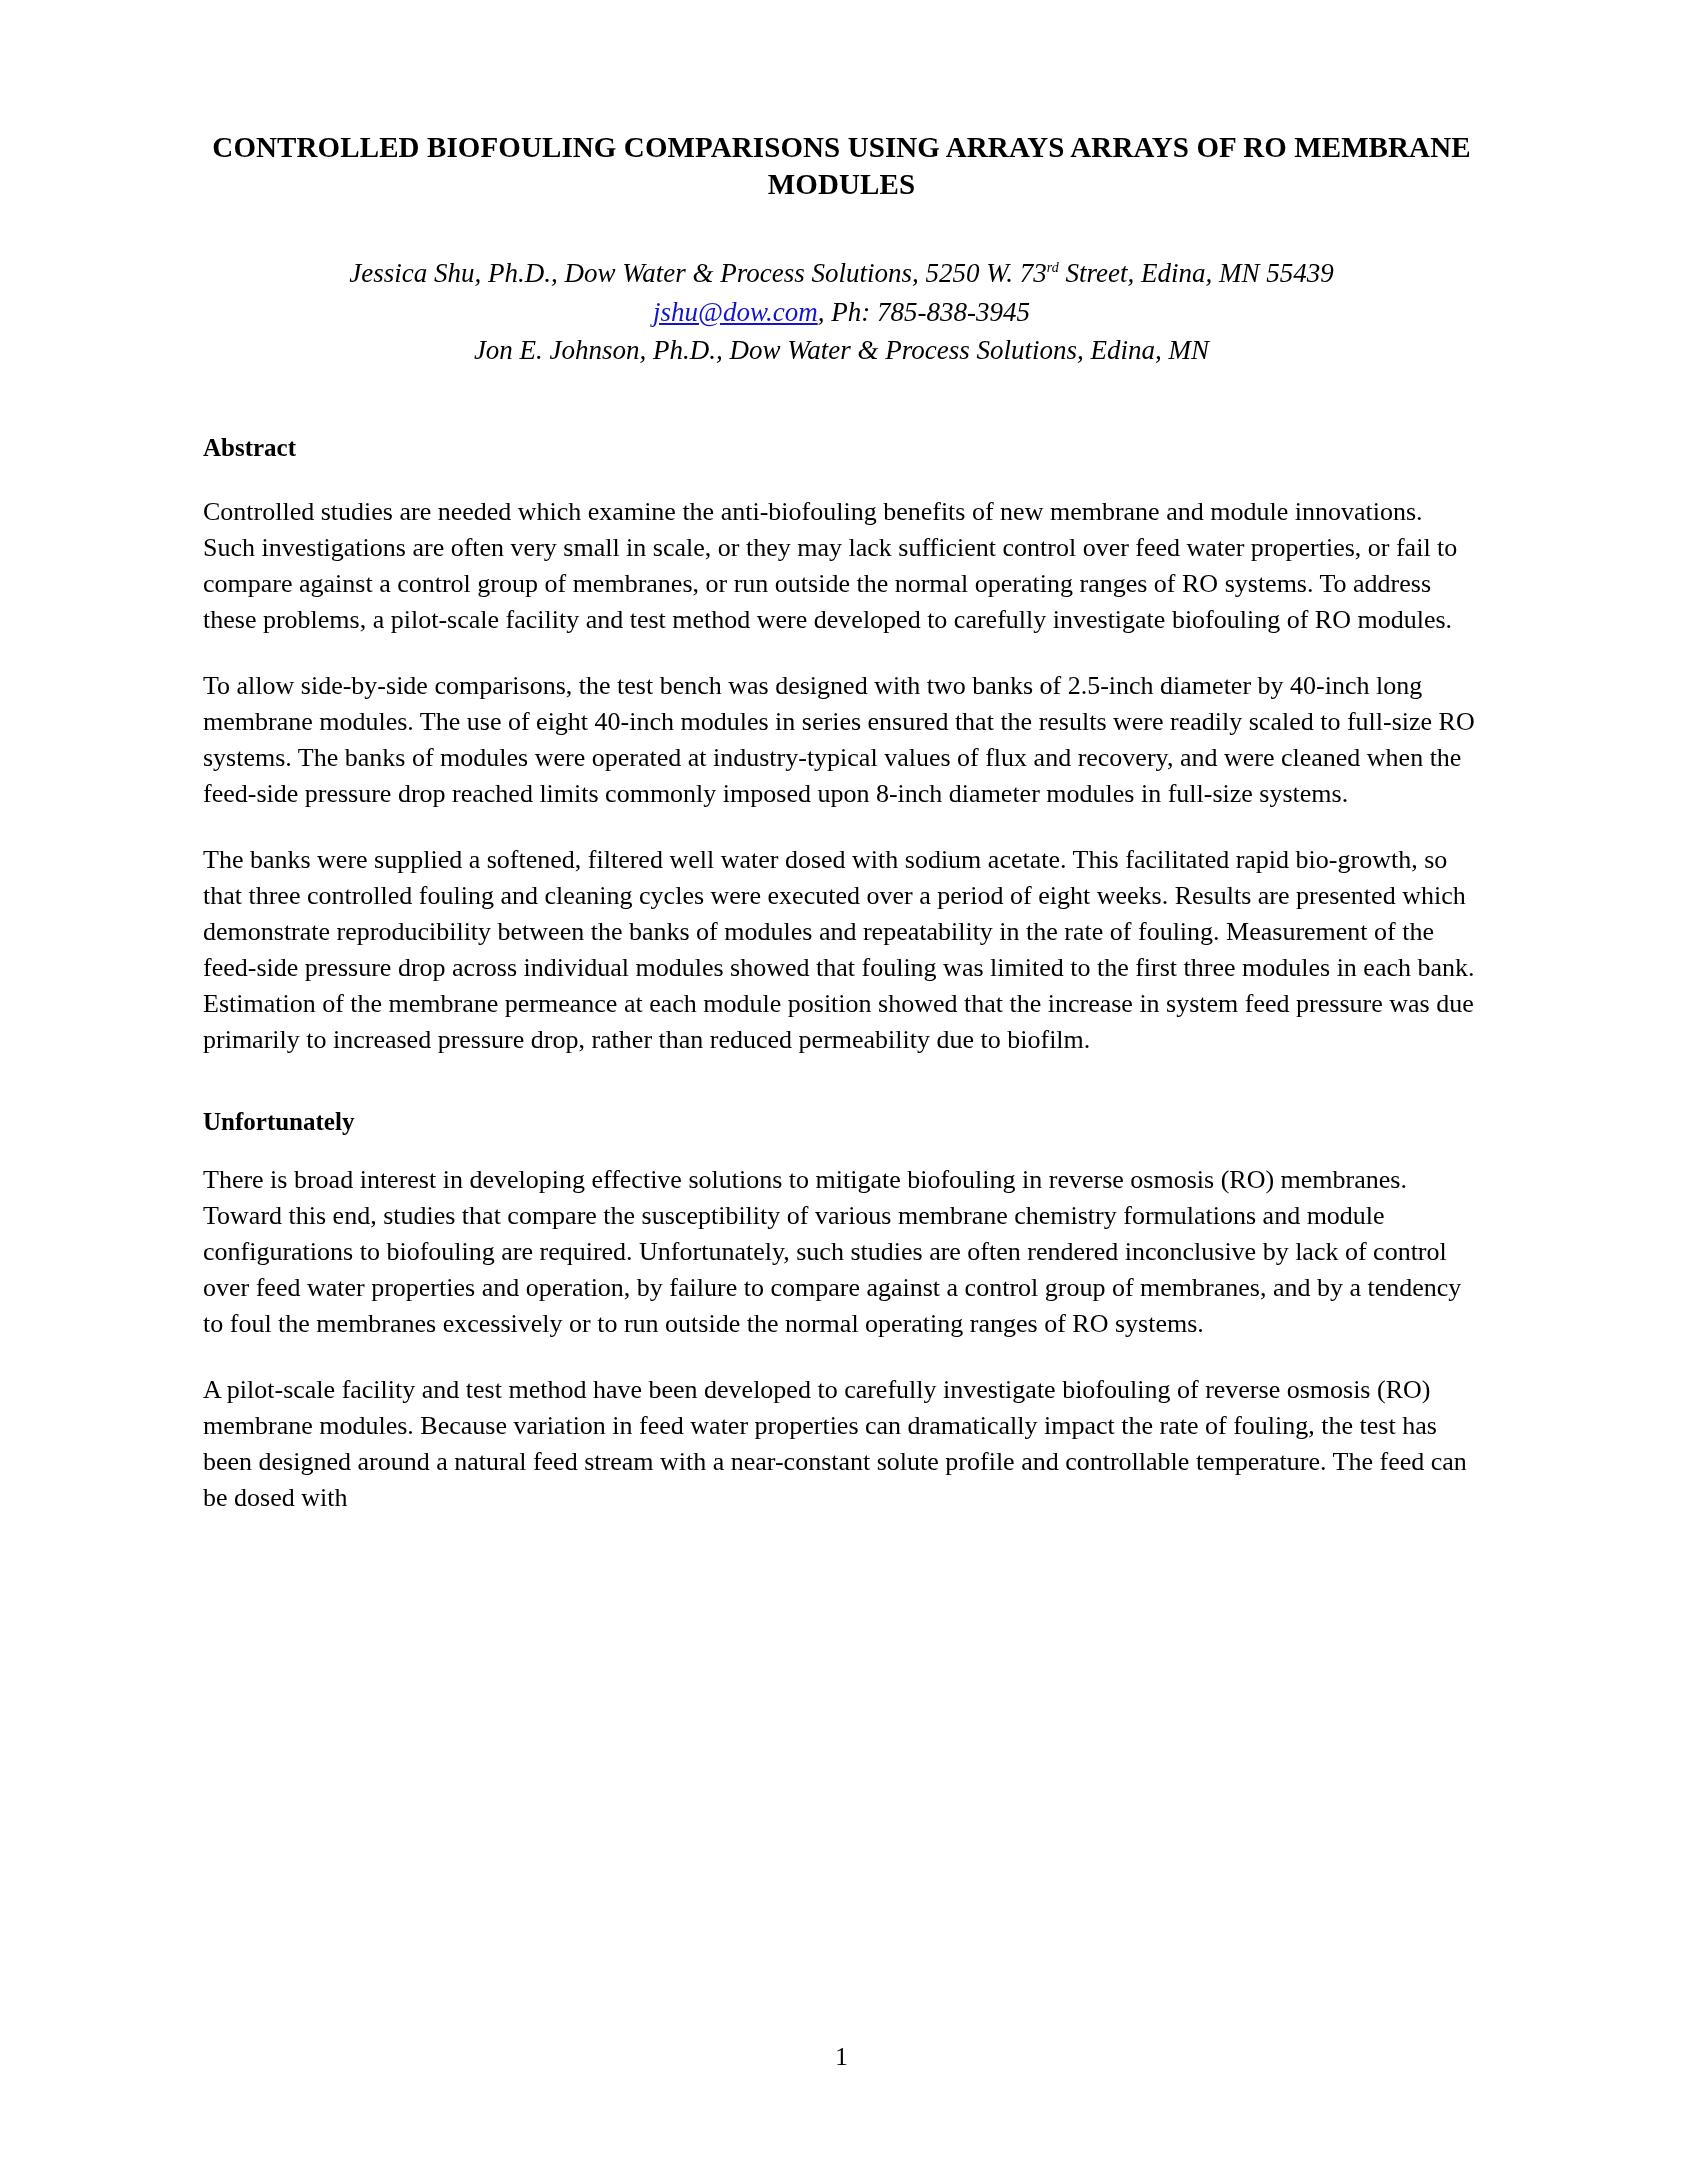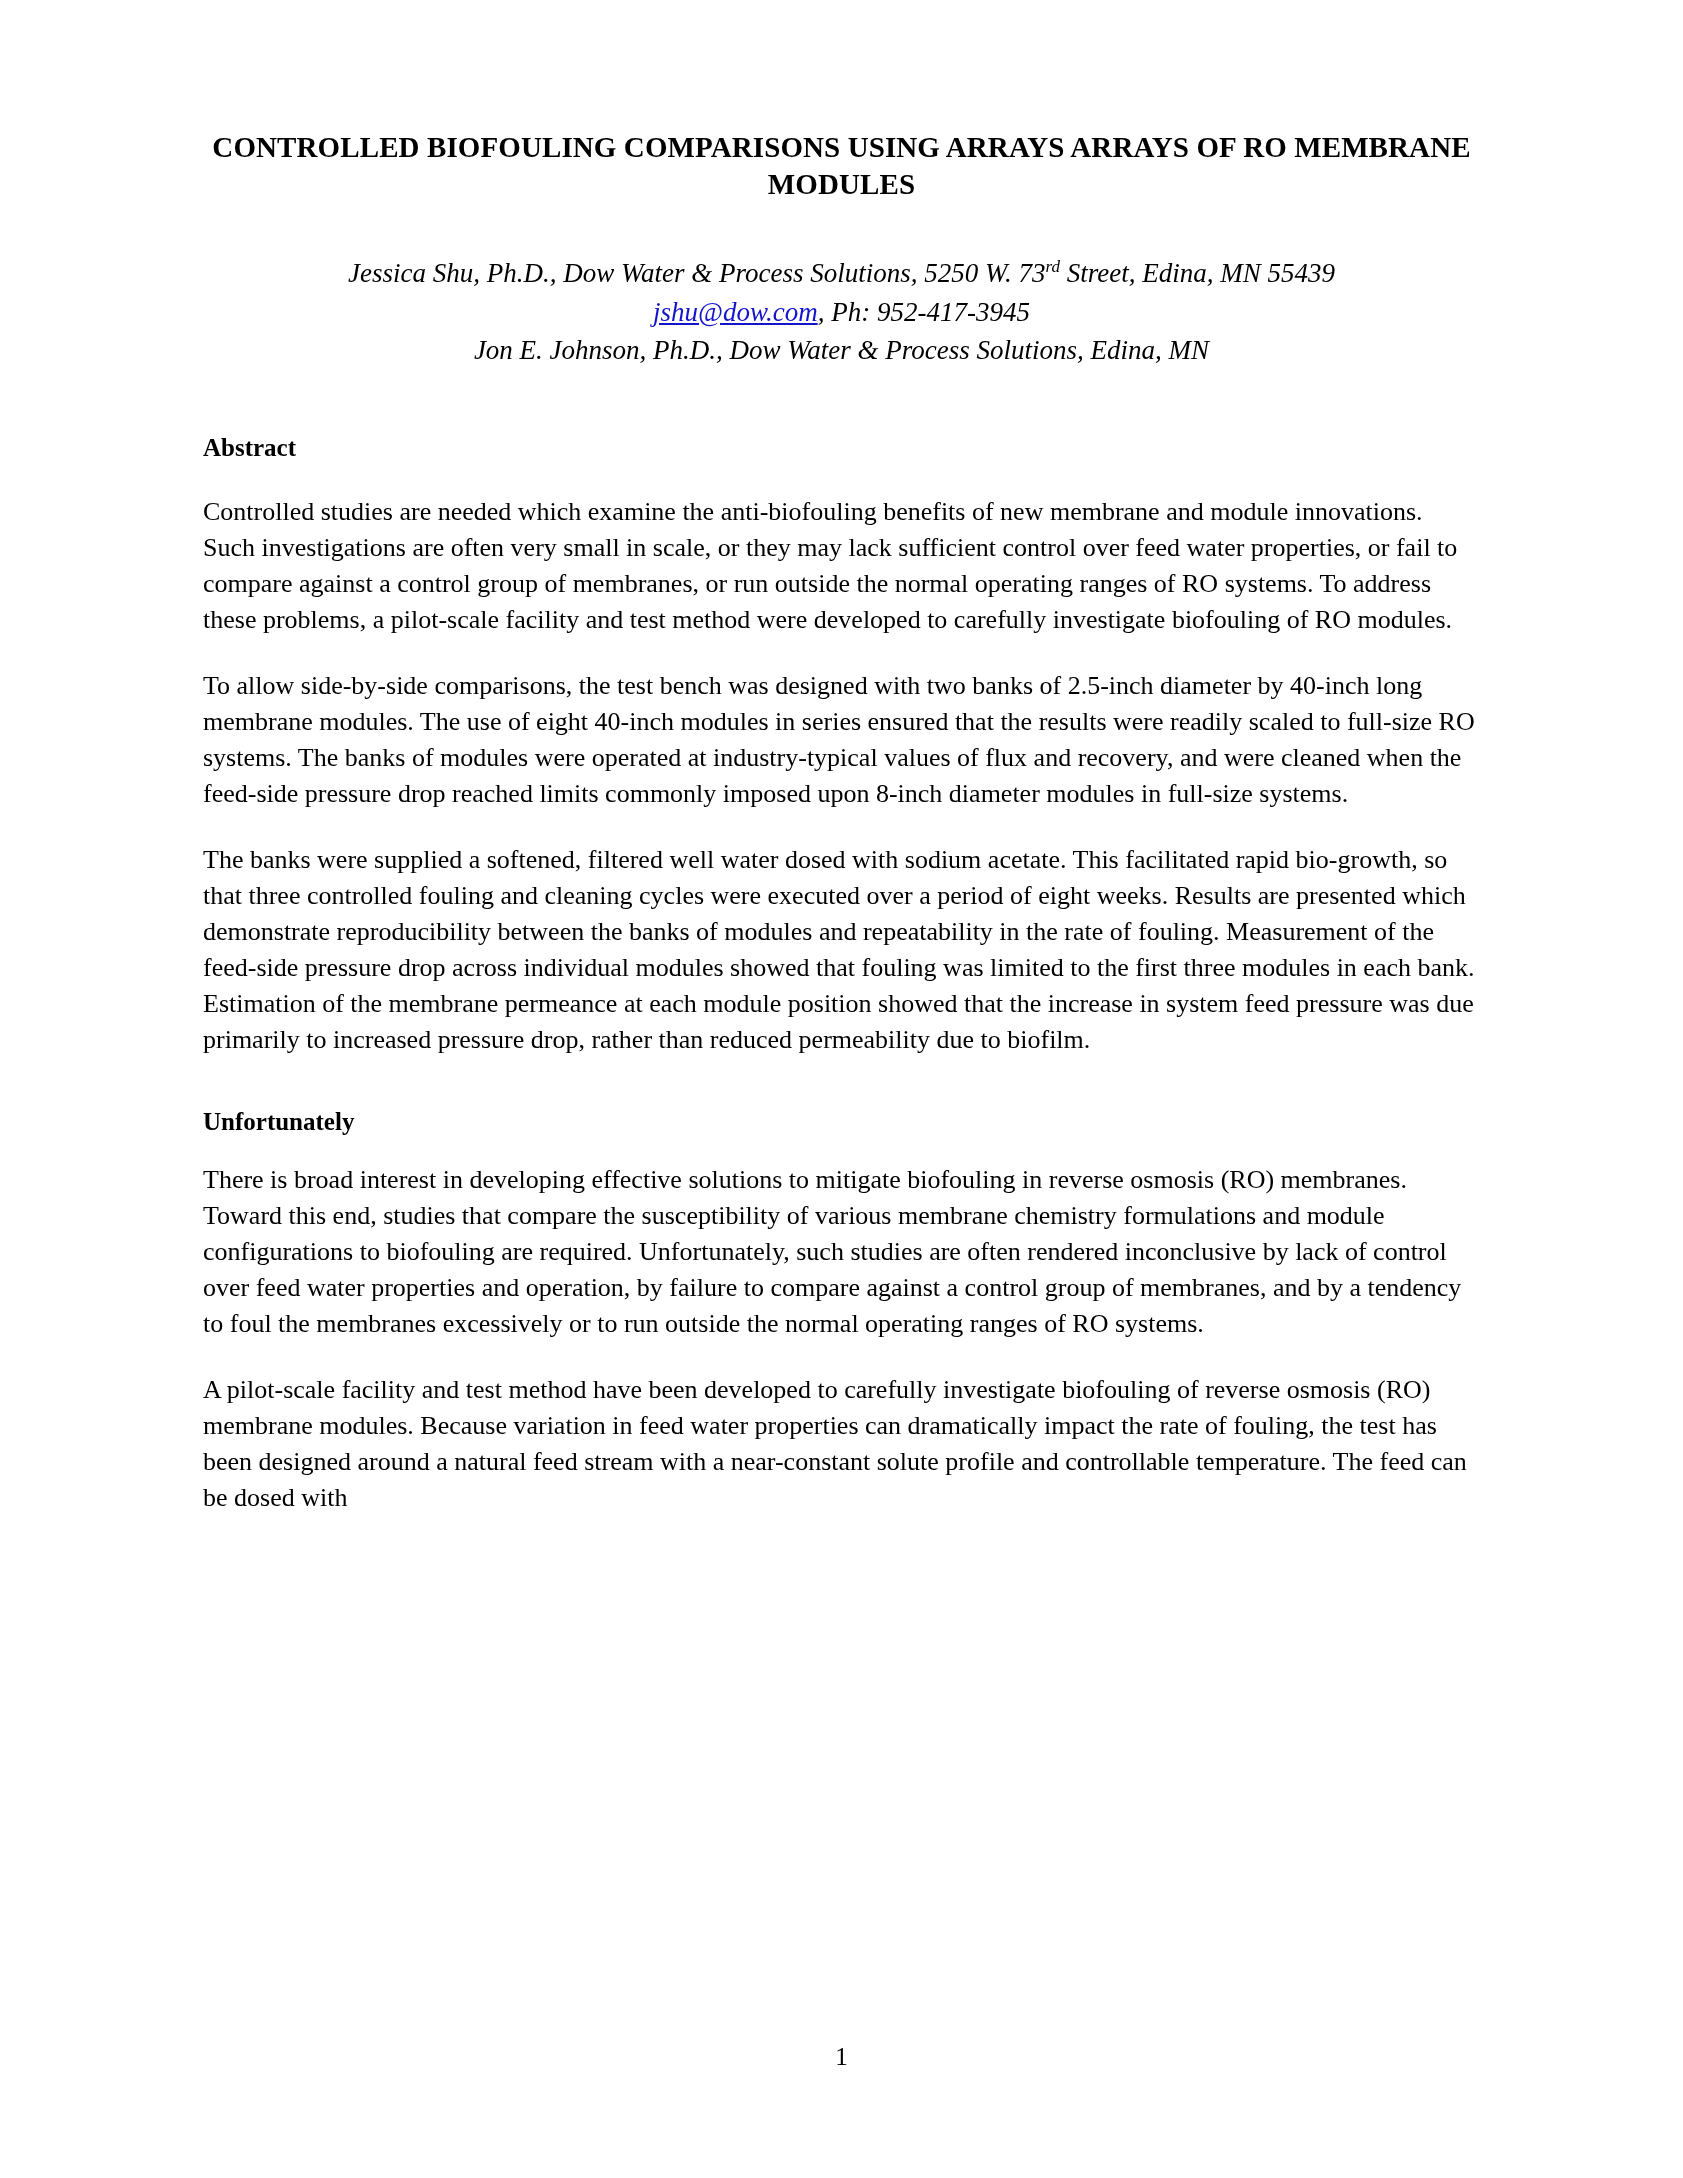--- a/index.html
+++ b/index.html
@@ -34,21 +34,21 @@
     margin-top: 51px;
     text-align: center;
     font-style: italic;
     font-size: 27px;
     line-height: 1.42;
   }
   .authors .line {
     display: block;
   }
   .authors sup {
-    font-size: 17px;
+    font-size: 14px;
     vertical-align: super;
     font-style: italic;
   }
   a.email {
     color: #1414cd;
     font-style: italic;
   }
   h2.section {
     font-size: 25px;
     font-weight: bold;
@@ -80,21 +80,21 @@
 </head>
 <body>
 
 <div class="page">
   <div class="doc-body">
 
     <h1 class="title">CONTROLLED BIOFOULING COMPARISONS USING ARRAYS ARRAYS OF RO MEMBRANE MODULES</h1>
 
     <div class="authors">
       <span class="line"><span>Jessica Shu, Ph.D., Dow Water &amp; Process Solutions, 5250 W. 73</span><sup>rd</sup><span> Street, Edina, MN  55439</span></span>
-      <span class="line"><a class="email" href="#">jshu@dow.com</a><span>, Ph: 952-417-3945</span></span>
+      <span class="line"><a class="email" href="#">jshu@dow.com</a><span>, Ph: 785-838-3945</span></span>
       <span class="line">Jon E. Johnson, Ph.D., Dow Water &amp; Process Solutions, Edina, MN</span>
     </div>
 
     <h2 class="section">Abstract</h2>
     <p class="para">Controlled studies are needed which examine the anti-biofouling benefits of new membrane and module innovations. Such investigations are often very small in scale, or they may lack sufficient control over feed water properties, or fail to compare against a control group of membranes, or run outside the normal operating ranges of RO systems.  To address these problems, a pilot-scale facility and test method were developed to carefully investigate biofouling of RO modules.</p>
     <p class="para">To allow side-by-side comparisons, the test bench was designed with two banks of 2.5-inch diameter by 40-inch long membrane modules. The use of eight 40-inch modules in series ensured that the results were readily scaled to full-size RO systems.  The banks of modules were operated at industry-typical values of flux and recovery, and were cleaned when the feed-side pressure drop reached limits commonly imposed upon 8-inch diameter modules in full-size systems.</p>
     <p class="para">The banks were supplied a softened, filtered well water dosed with sodium acetate.  This facilitated rapid bio-growth, so that three controlled fouling and cleaning cycles were executed over a period of eight weeks. Results are presented which demonstrate reproducibility between the banks of modules and repeatability in the rate of fouling.  Measurement of the feed-side pressure drop across individual modules showed that fouling was limited to the first three modules in each bank.  Estimation of the membrane permeance at each module position showed that the increase in system feed pressure was due primarily to increased pressure drop, rather than reduced permeability due to biofilm.</p>
 
     <h2 class="section intro">Unfortunately</h2>
     <p class="para">There is broad interest in developing effective solutions to mitigate biofouling in reverse osmosis (RO) membranes. Toward this end, studies that compare the susceptibility of various membrane chemistry formulations and module configurations to biofouling are required.  Unfortunately, such studies are often rendered inconclusive by lack of control over feed water properties and operation, by failure to compare against a control group of membranes, and by a tendency to foul the membranes excessively or to run outside the normal operating ranges of RO systems.</p>

